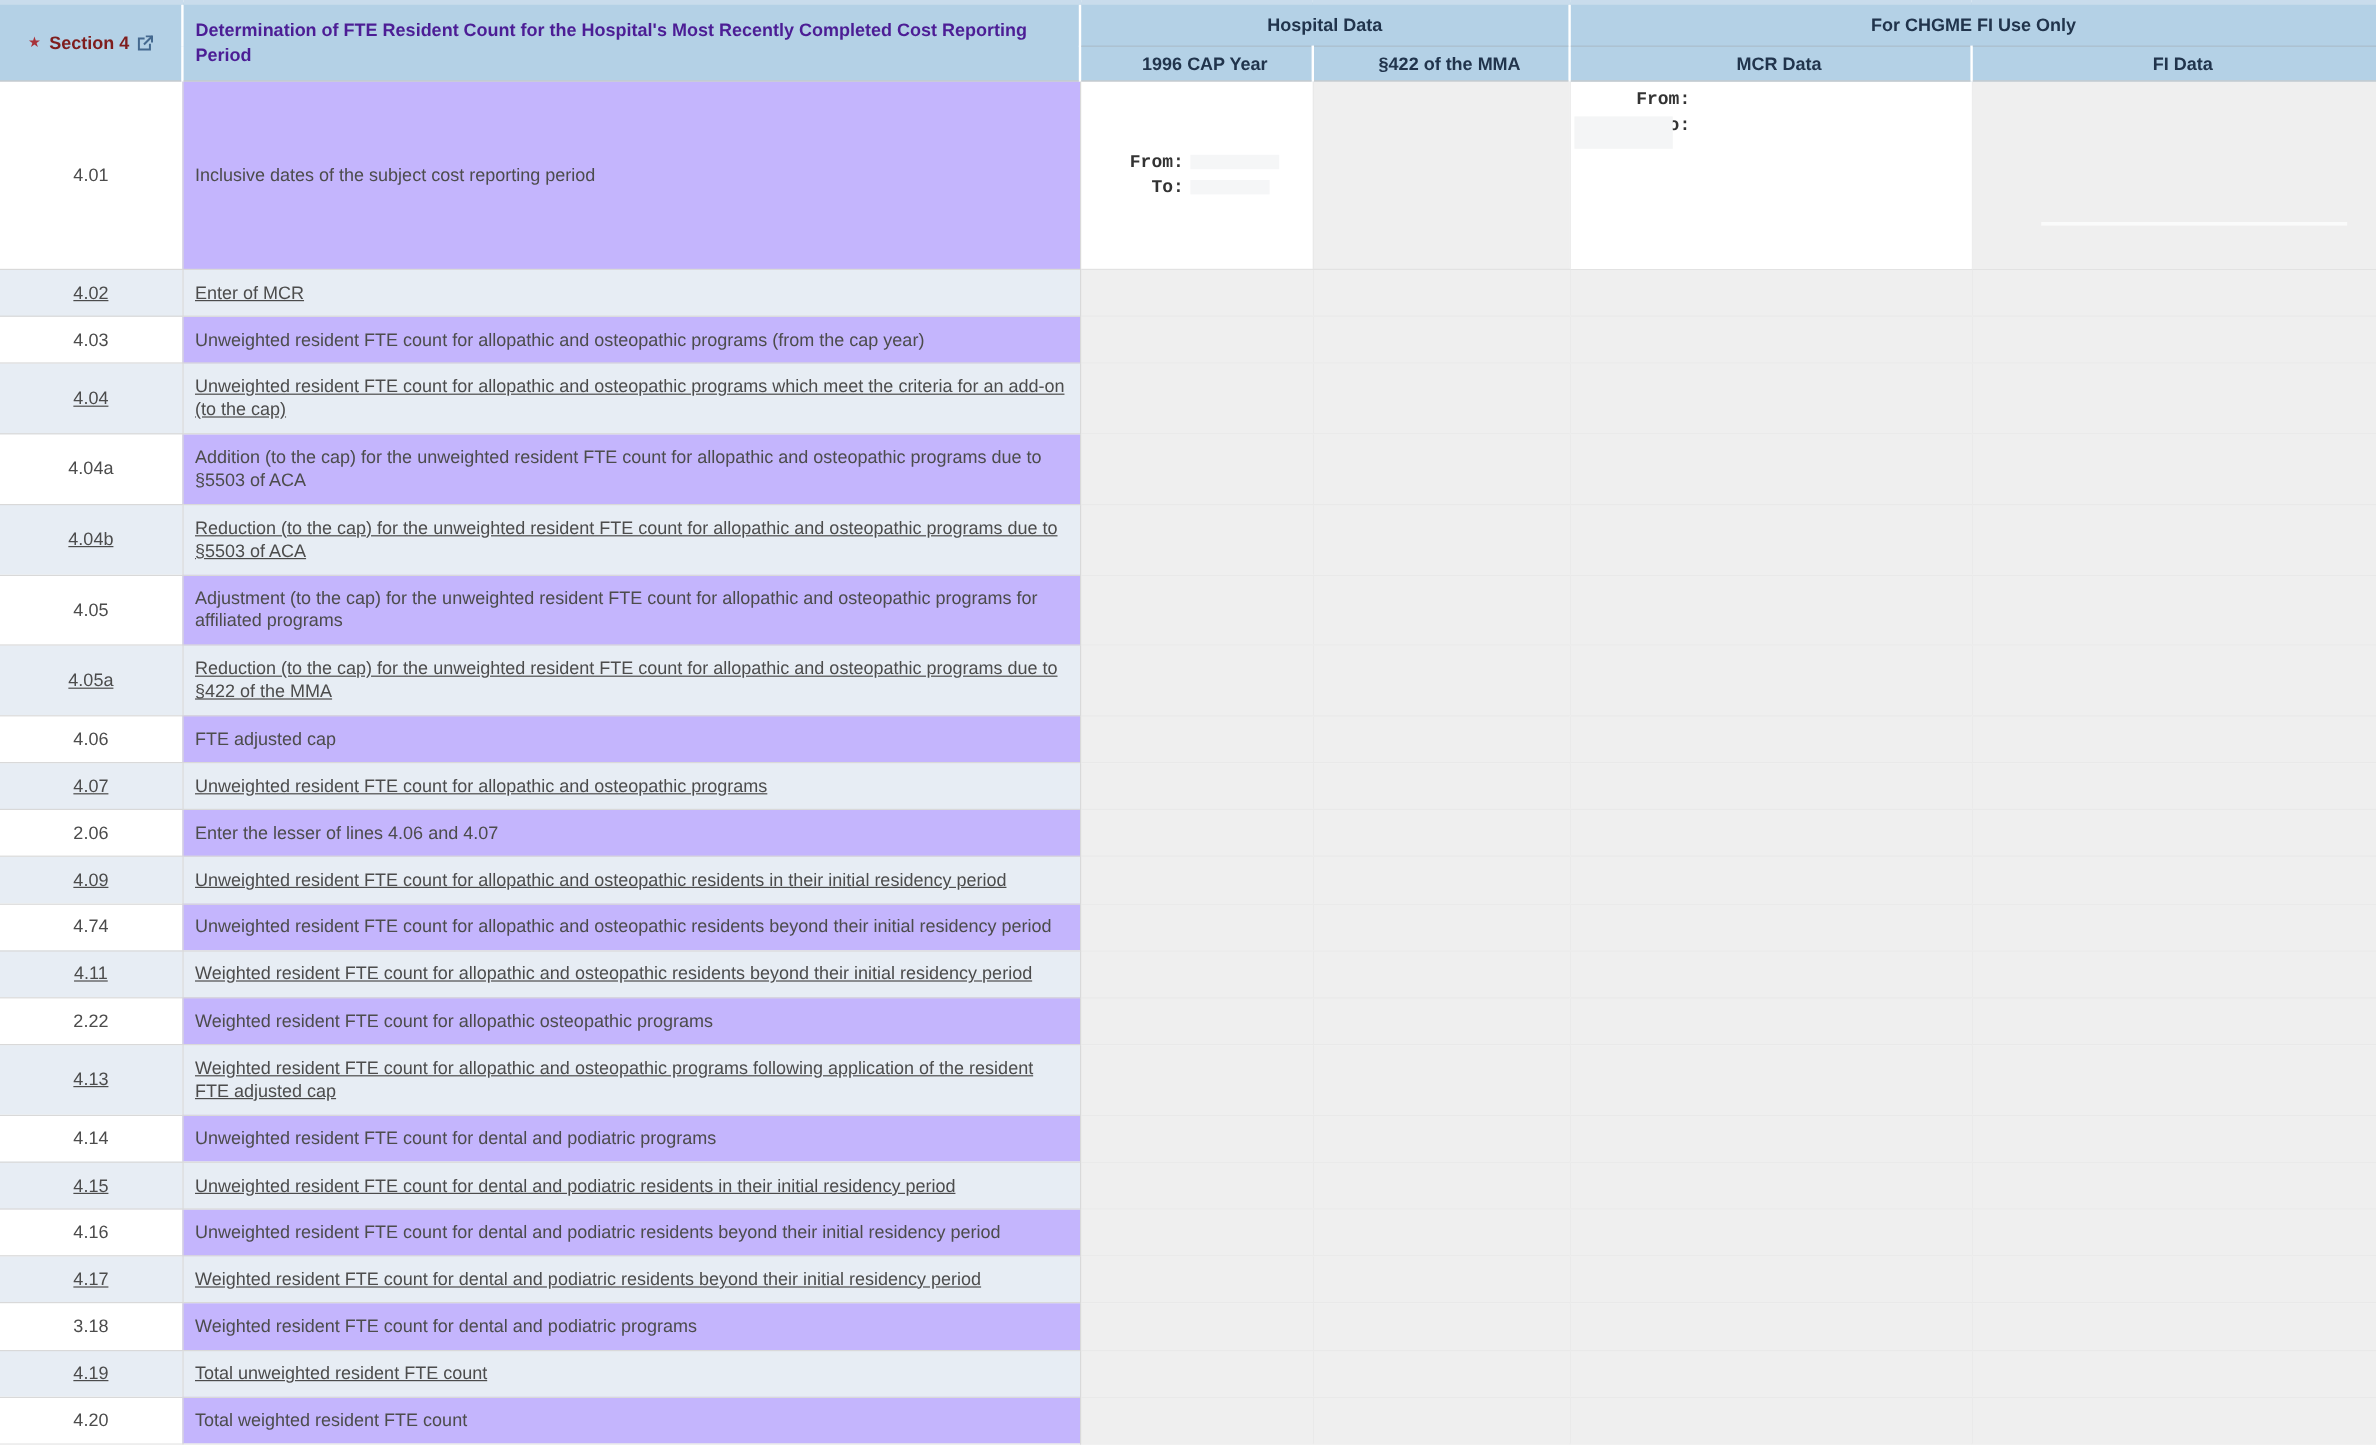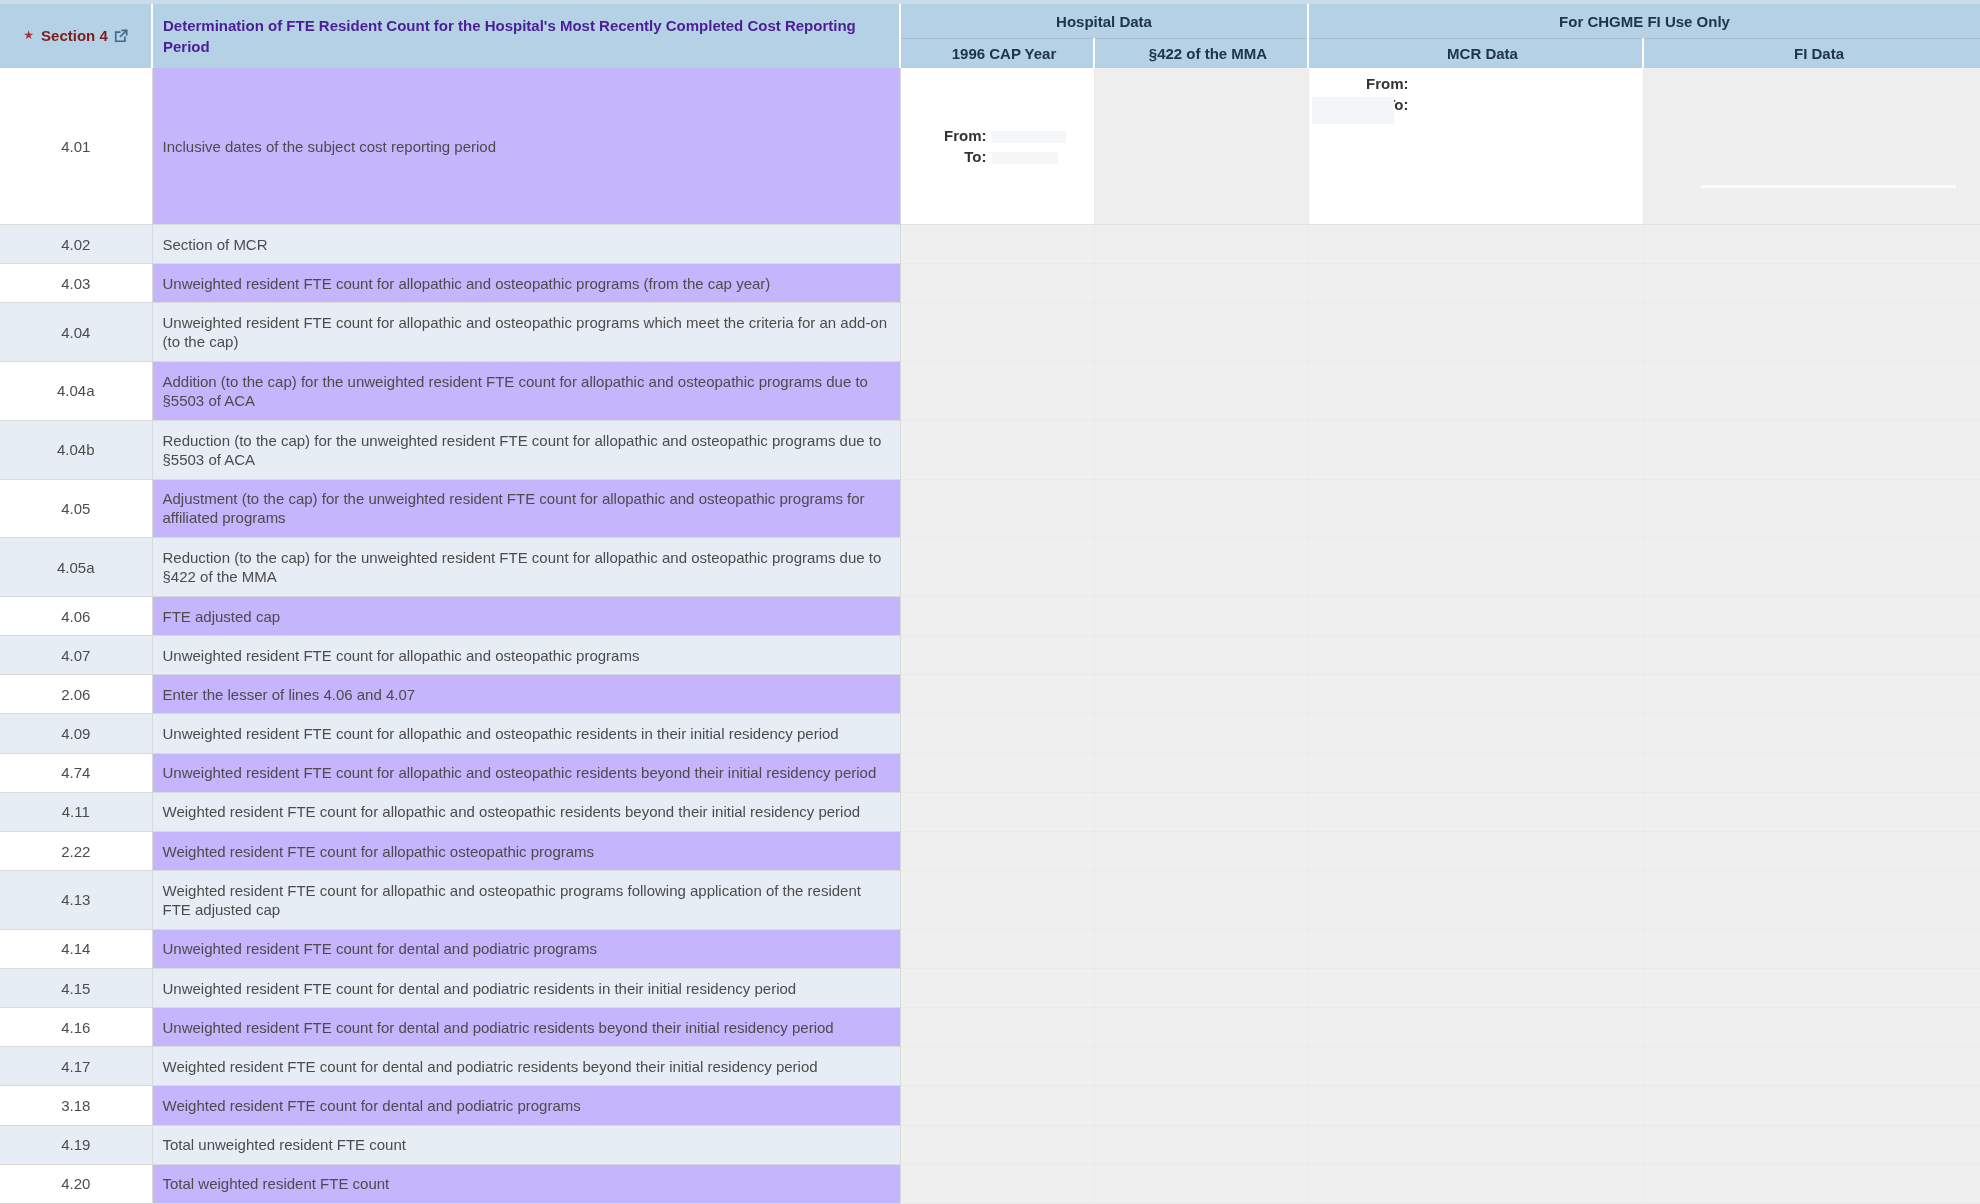--- a/index.html
+++ b/index.html
@@ -35,34 +35,34 @@
   
   tbody td{font-size:15px;color:#4c4c4c;vertical-align:middle;padding:0;}
   td.num{
     text-align:center;background:#ffffff;
     border-right:1px solid #d9d9d9;border-bottom:1px solid #d9d9d9;
   }
   td.desc{
     text-align:left;background:#c4b5fd;padding:9px 10px 9px 10px;line-height:19px;
     border-right:1px solid #d9d9d9;border-bottom:1px solid #d9d9d9;
   }
-  tr.alt td.num, tr.alt td.desc{background:#e7edf4;}
+  tr.alt td.num, tr.alt td.desc{background:#e7edf4;text-decoration:underline;}
   tbody tr:first-child td{border-top:1px solid #c9c9c9;}
 
   
   td.gcell{
     background:#efefef;border-bottom:1px solid #e9e9e9;border-left:1px solid #e9e9e9;
   }
 
   
   tr.r401 td{height:138px;}
   td.cell{border-left:1px solid #e9e9e9;border-bottom:1px solid #e2e2e2;}
   td.white-cell{background:#ffffff;}
   td.gray-cell{background:#efefef;}
-  .ft-line{line-height:21px;white-space:nowrap;}
+  .ft-line{line-height:21px;white-space:nowrap;font-family:Liberation Mono, monospace;}
   .ft-lbl{display:inline-block;font-weight:bold;color:#333333;font-size:15px;text-align:right;}
   td.cap .ft-lbl{width:86px;}
   td.mcr{vertical-align:top;position:relative;}
   td.mcr .ft{padding-top:5px;}
   td.mcr .ft-lbl{width:100px;}
   .ghost{display:inline-block;height:12px;margin-left:5px;vertical-align:middle;background:#f5f6f7;}
   .ghost.gv1{width:74px;}
   .ghost.gv2{width:66px;}
   .mcr-ghost{position:absolute;left:3px;top:29px;width:82px;height:27px;background:#f4f5f6;}
   td.fi{position:relative;}
@@ -122,21 +122,21 @@
             <div class="ft-line"><span class="ft-lbl">To:</span></div>
           </div>
           <div class="mcr-ghost"></div>
         </td>
         <td class="cell fi gray-cell">
           <div class="fi-artifact"></div>
         </td>
       </tr>
       <tr class="alt">
     <td class="num">4.02</td>
-    <td class="desc">Section of MCR</td>
+    <td class="desc">Enter of MCR</td>
     <td class="gcell"></td>
     <td class="gcell"></td>
     <td class="gcell"></td>
     <td class="gcell"></td>
   </tr>
         <tr>
     <td class="num">4.03</td>
     <td class="desc">Unweighted resident FTE count for allopathic and osteopathic programs (from the cap year)</td>
     <td class="gcell"></td>
     <td class="gcell"></td>

